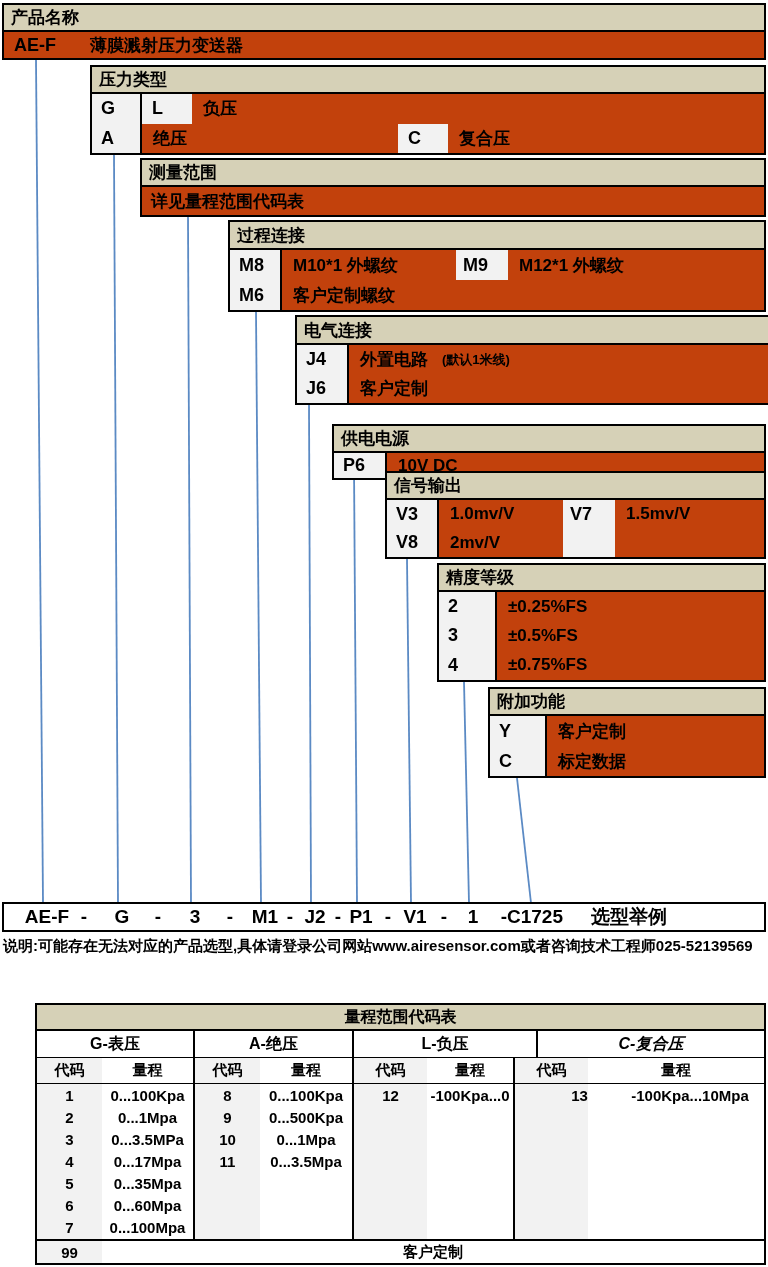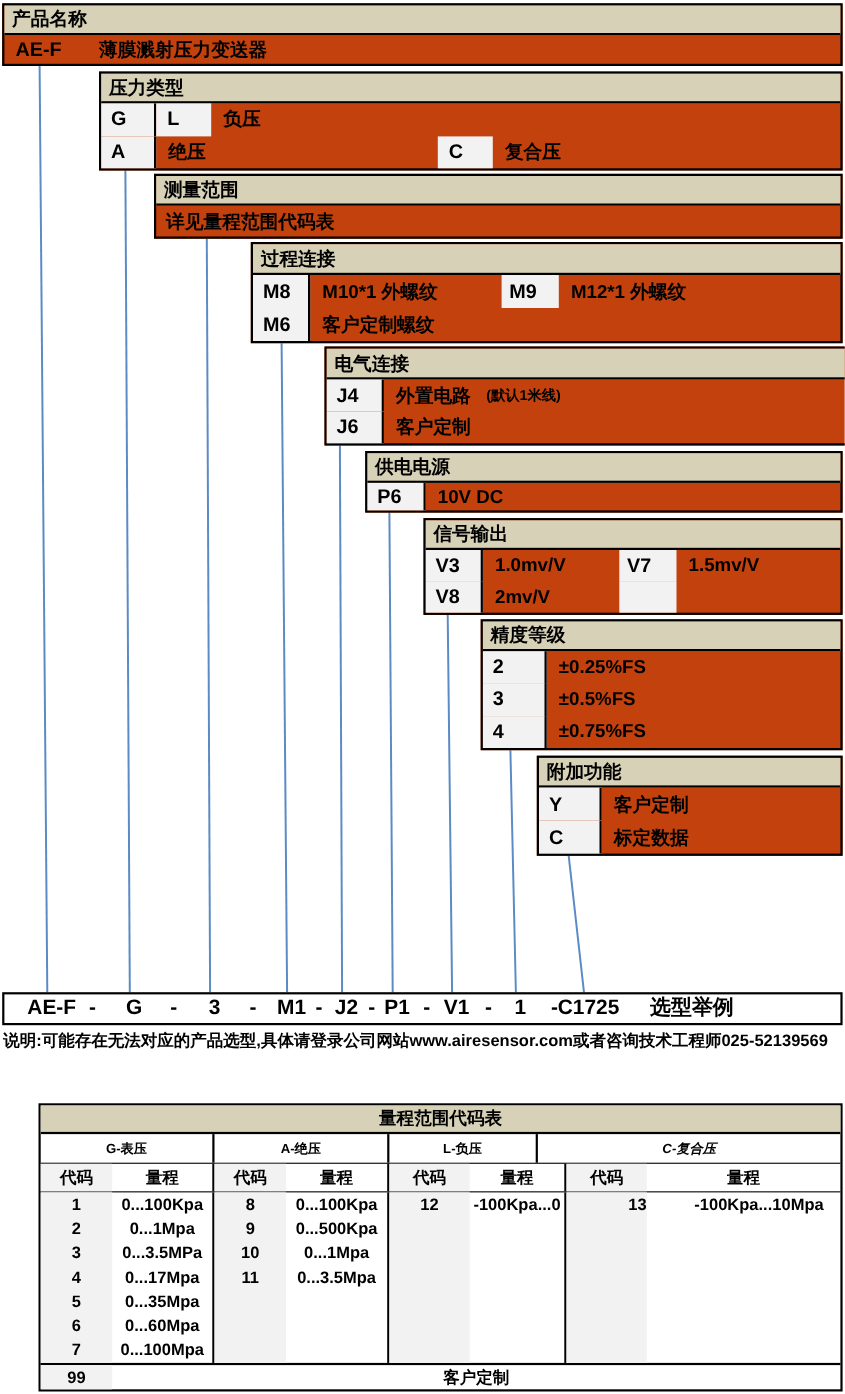--- a/index.html
+++ b/index.html
@@ -24,21 +24,21 @@
           box-sizing:border-box;background:#fff;}
   .ex-seg{position:absolute;top:0;height:26px;line-height:26px;font-size:19px;
           transform:translateX(-50%);white-space:nowrap;}
   .note-line{position:absolute;left:3px;top:937px;width:763px;font-size:15px;white-space:nowrap;}
   
   .rtable{position:absolute;left:35px;top:1003px;width:731px;height:262px;border:2px solid #000;
           box-sizing:border-box;background:#fff;display:flex;flex-direction:column;}
   .rt-title{flex:0 0 26px;background:#d6d1b7;border-bottom:2px solid #000;display:flex;
             align-items:center;justify-content:center;font-size:16px;box-sizing:border-box;}
   .rt-gh{flex:0 0 27px;display:flex;border-bottom:1px solid #000;box-sizing:border-box;}
-  .rt-gh > div{display:flex;align-items:center;justify-content:center;font-size:12px;
+  .rt-gh > div{display:flex;align-items:center;justify-content:center;font-size:16px;
             border-right:2px solid #000;box-sizing:border-box;}
   .rt-gh > div:last-child{border-right:none;}
   .rt-sub{flex:0 0 26px;display:flex;border-bottom:1px solid #000;box-sizing:border-box;}
   .rt-sub .grp{display:flex;border-right:2px solid #000;box-sizing:border-box;}
   .rt-sub .grp:last-child{border-right:none;}
   .rt-sub .h-code{background:#f2f2f2;display:flex;align-items:center;justify-content:center;
             font-size:15px;box-sizing:border-box;}
   .rt-sub .h-range{flex:1;display:flex;align-items:center;justify-content:center;font-size:15px;}
   .rt-data{flex:1;position:relative;display:flex;}
   .rt-grp{position:relative;border-right:2px solid #000;box-sizing:border-box;}
@@ -139,21 +139,21 @@
         <span class="lbl">外置电路</span>
         <span class="lbl small-note">(默认1米线)</span>
       </div>
       <div class="row">
         <span class="cc" style="width:52px;">J6</span>
         <span class="lbl grow">客户定制</span>
       </div>
     </div>
   </div>
 
-  <div class="box" style="left:332px;top:410px;width:434px;height:56px;">
+  <div class="box" style="left:332px;top:424px;width:434px;height:56px;">
     <div class="hdr">
       <span>供电电源</span>
     </div>
     <div class="body">
       <div class="row">
         <span class="cc" style="width:53px;">P6</span>
         <span class="lbl grow">10V DC</span>
       </div>
     </div>
   </div>
@@ -236,21 +236,21 @@
   </div>
 
   <div class="note-line">说明:可能存在无法对应的产品选型,具体请登录公司网站www.airesensor.com或者咨询技术工程师025-52139569</div>
 
   <div class="rtable">
     <div class="rt-title">量程范围代码表</div>
 
     <div class="rt-gh">
       <div style="width:158px;">G-表压</div>
       <div style="width:159px;">A-绝压</div>
-      <div style="width:135px;">L-负压</div>
+      <div style="width:184px;">L-负压</div>
       <div style="flex:1;font-style:italic;">C-复合压</div>
     </div>
 
     <div class="rt-sub">
       <div class="grp" style="width:158px;">
         <span class="h-code" style="width:65px;">代码</span>
         <span class="h-range">量程</span>
       </div>
       <div class="grp" style="width:159px;">
         <span class="h-code" style="width:65px;">代码</span>

